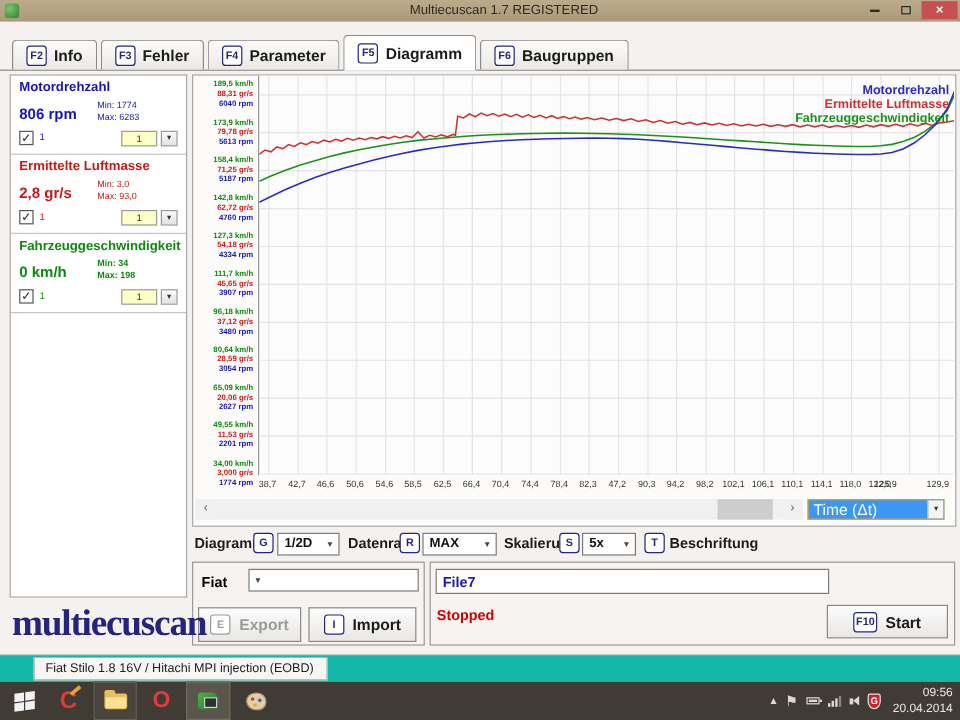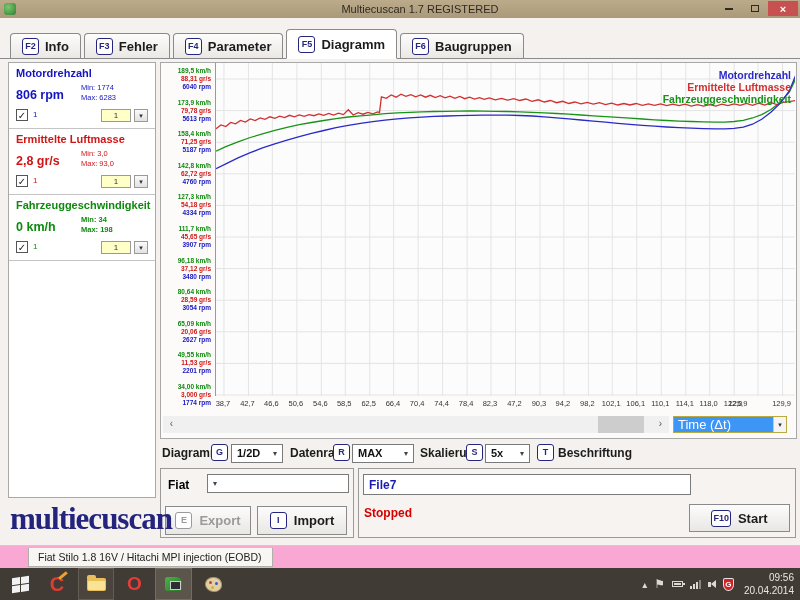--- a/index.html
+++ b/index.html
@@ -57,21 +57,21 @@
 
   
   .fbox { position:absolute; border:1px solid #9a9a9a; background:#f6f3f0; }
   .btn { position:absolute; display:flex; align-items:center; justify-content:center; gap:7px; border:1px solid #8a8a8a; background:linear-gradient(#fcfcfc,#e9e7e4); font-size:13px; font-weight:bold; color:#1c1c1c; }
   .btn.disabled { color:#9a9a9a; }
   .file-input { position:absolute; background:#fff; border:1px solid #7a7a7a; font-size:12px; font-weight:bold; color:#1a1ab0; padding:3px 0 0 5px; }
   .stopped { position:absolute; font-size:12px; font-weight:bold; color:#d40000; }
 
   
   .logo { position:absolute; left:10px; top:501px; font-family:"Liberation Serif",serif; font-size:31px; font-weight:600; color:#24247e; letter-spacing:-1px; }
-  .statusbar { position:absolute; left:0; top:545px; width:800px; height:23px; background:#f9a8d4; border-top:1px solid #cfccc8; }
+  .statusbar { position:absolute; left:0; top:545px; width:800px; height:23px; background:#14b8a6; border-top:1px solid #cfccc8; }
   .status-tab { position:absolute; left:28px; top:2px; height:19px; padding:3px 10px 0 9px; background:#f8f6f3; border:1px solid #b2afab; border-top:none; font-size:10.5px; color:#222; }
 
   
   .taskbar { position:absolute; left:0; top:568px; width:800px; height:32px; background:#413b35; }
   .tb-btn { position:absolute; top:0; height:32px; display:flex; align-items:center; justify-content:center; }
   .tb-btn.open { border:1px solid #645d55; background:#4a443d; }
   .tb-btn.active { background:#5c554c; border:1px solid #746c62; }
   .winlogo { width:17px; height:15px; display:grid; grid-template-columns:8px 8px; grid-template-rows:7px 7px; gap:1px; transform:skewY(-8deg); }
   .winlogo div { background:#f2f2f2; }
   .cc-c { font-size:20px; font-weight:bold; color:#e03c31; font-family:"Liberation Sans",sans-serif; position:relative; }

